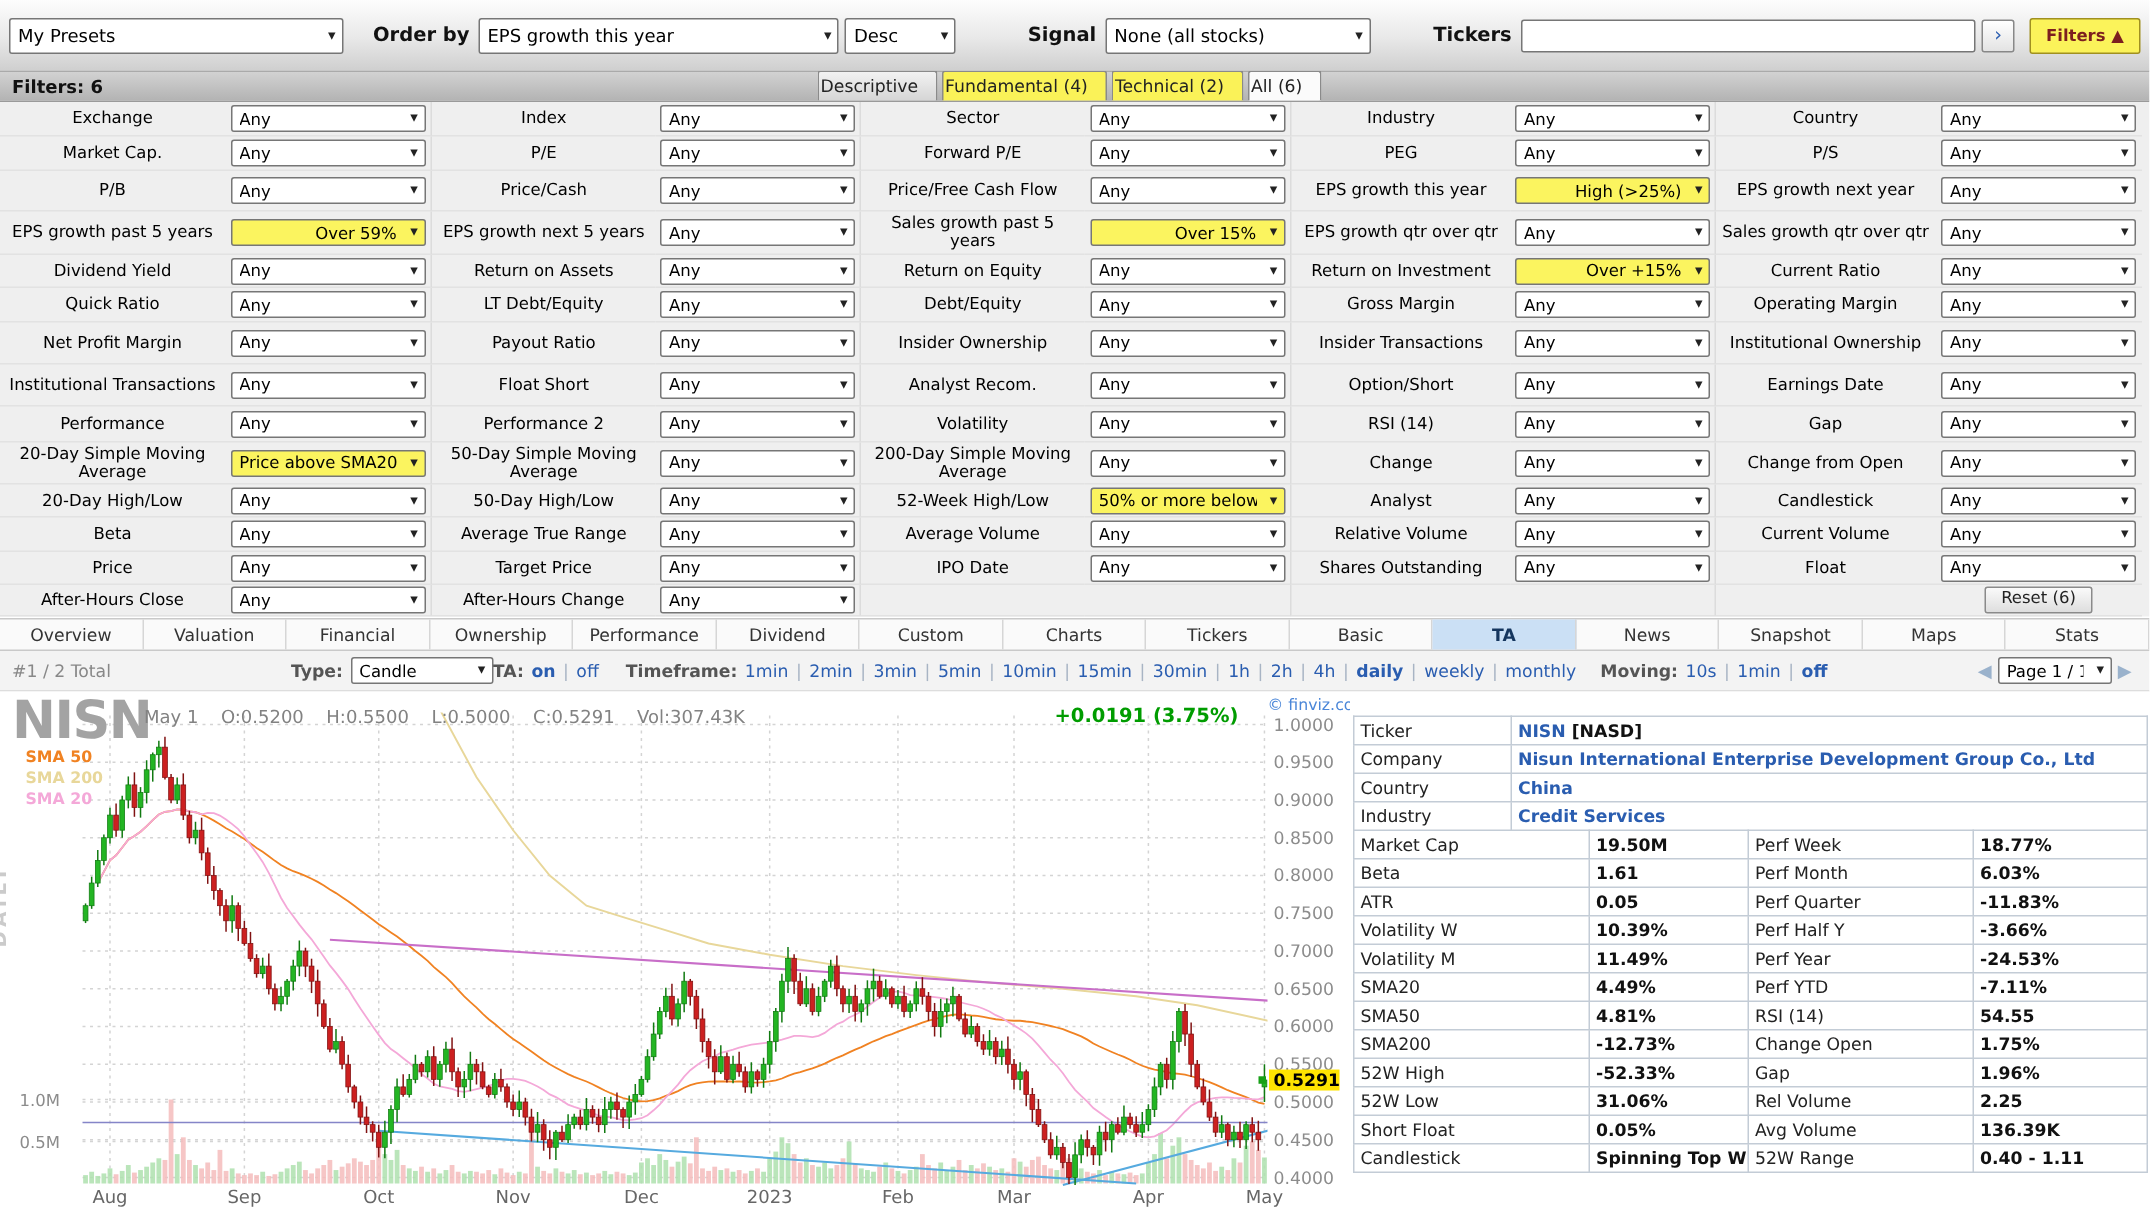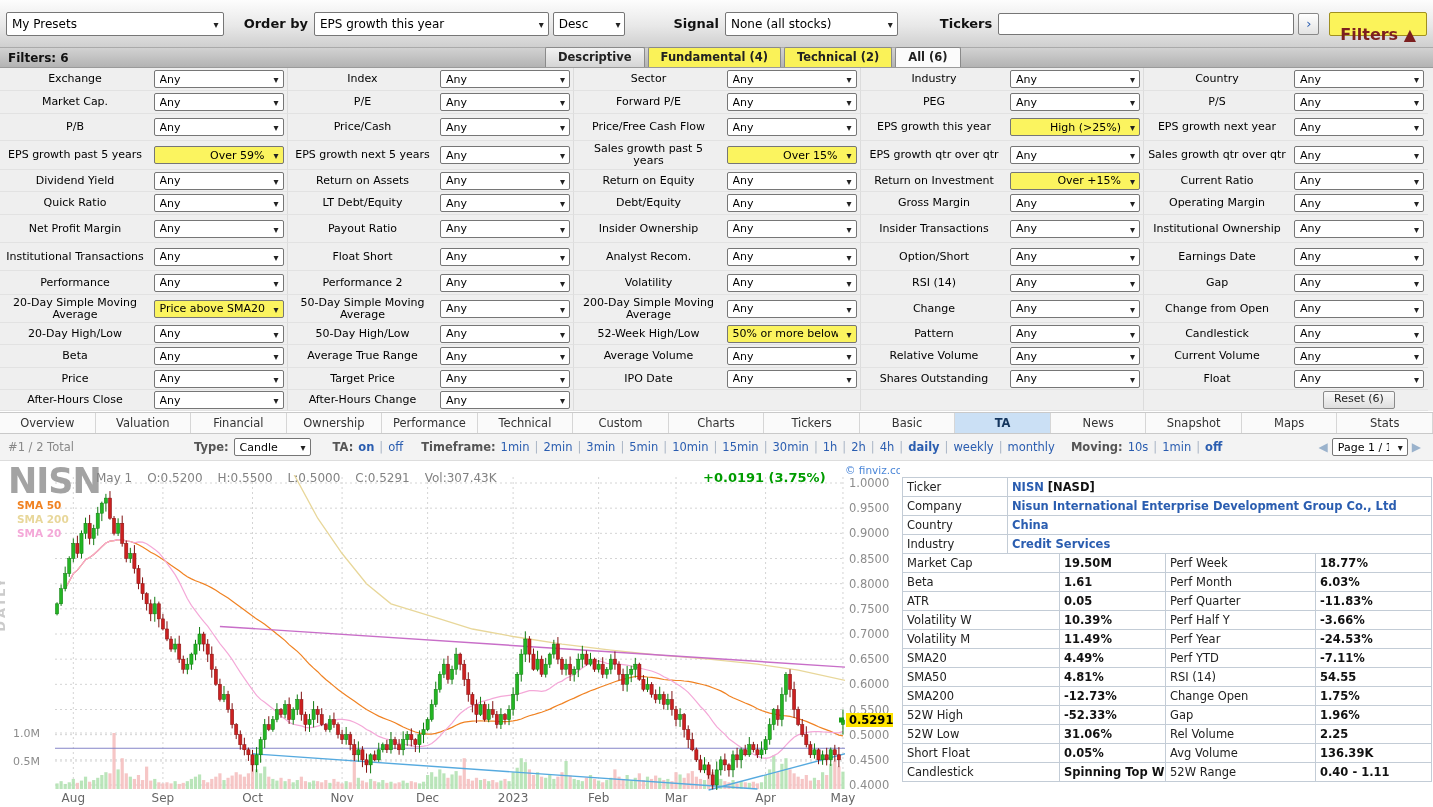--- a/index.html
+++ b/index.html
@@ -15,29 +15,29 @@
   .sel { position:relative; background:#fff; border:1px solid #767676; border-radius:2px;
     height:24px; display:flex; align-items:center; padding:0 18px 0 5px; cursor:default; }
   .sel .val { white-space:nowrap; overflow:hidden; font-size:12px; color:#000; width:100%; }
   .sel .arr { position:absolute; right:4px; top:50%; transform:translateY(-50%); font-size:10px; color:#222; }
   .sel.small { height:18px; }
   .sel.small .val { font-size:11px; }
   .sel.hl { background:#fbf45f;text-align:right; }
   #tickers-input { height:22px; border:1px solid #767676; border-radius:2px; width:310px; padding:0 4px; font-size:12px; font-family:inherit; }
   #go-btn { height:22px; width:22px; border:1px solid #888; background:linear-gradient(#fff,#e3e3e3);
     border-radius:2px; color:#2a5db0; font-size:13px; text-align:center; line-height:20px; cursor:pointer; }
-  #filters-btn { height:24px; padding:11px 10px; border:1px solid #a09020; background:#fbf35a;
-    border-radius:2px; color:#7c1f1f; font-weight:bold; font-size:16px; line-height:22px; cursor:pointer; white-space:nowrap; }
+  #filters-btn { height:24px; padding:0 10px; border:1px solid #a09020; background:#fbf35a;
+    border-radius:2px; color:#7c1f1f; font-weight:bold; font-size:11px; line-height:22px; cursor:pointer; white-space:nowrap; }
 
   
   #filtersbar { position:absolute; left:0; top:48px; width:1433px; height:20px;
     background:linear-gradient(#d2d2d2,#b3b3b3); border-bottom:1px solid #9a9a9a; }
   #filters-count { position:absolute; left:8px; top:3px; font-weight:bold; font-size:12px; color:#111; }
   #ftabs { position:absolute; left:545px; bottom:0; display:flex; }
-  .ftab { height:20px; padding:2px 12px 0 12px; margin-right:3px; font-weight:bold; font-size:11.5px; color:#222;
+  .ftab { height:20px; padding:2px 12px 0 1px; margin-right:3px; font-weight:normal; font-size:11.5px; color:#222;
     border:1px solid #8a8a8a; border-bottom:none; border-radius:2px 2px 0 0;
     background:linear-gradient(#f2f2f2,#d5d5d5); cursor:pointer; white-space:nowrap; }
   .ftab.hl { background:#faf258; }
   .ftab.active { background:#fbfbfb; }
 
   
   #filtergrid { position:absolute; left:0; top:68px; width:1433px; height:343px; background:#efefef;
     display:grid; grid-template-columns:150px 137px 150px 136px 150px 137px 147px 136px 147px 138px; }
   .fcell { display:flex; align-items:center; justify-content:center; border-bottom:1px solid #e2e2e2; }
   .flabel { text-align:center; line-height:12px; color:#000; font-size:11px; padding:0 4px; }
@@ -600,21 +600,21 @@
       <div class="fcell lab">
         <div class="flabel">52-Week High/Low</div>
       </div>
       <div class="fcell">
         <div class="sel small hl">
           <span class="val">50% or more below High</span>
           <span class="arr">▾</span>
         </div>
       </div>
       <div class="fcell lab">
-        <div class="flabel">Pattern</div>
+        <div class="flabel">Analyst</div>
       </div>
       <div class="fcell">
         <div class="sel small">
           <span class="val">Any</span>
           <span class="arr">▾</span>
         </div>
       </div>
       <div class="fcell lab">
         <div class="flabel">Candlestick</div>
       </div>
@@ -741,36 +741,36 @@
         <div id="reset-btn">Reset (6)</div>
       </div>
     </div>
 
   <div id="navtabs">
       <div class="ntab">Overview</div>
       <div class="ntab">Valuation</div>
       <div class="ntab">Financial</div>
       <div class="ntab">Ownership</div>
       <div class="ntab">Performance</div>
-      <div class="ntab">Technical</div>
+      <div class="ntab">Dividend</div>
       <div class="ntab">Custom</div>
       <div class="ntab">Charts</div>
       <div class="ntab">Tickers</div>
       <div class="ntab">Basic</div>
       <div class="ntab active">TA</div>
       <div class="ntab">News</div>
       <div class="ntab">Snapshot</div>
       <div class="ntab">Maps</div>
       <div class="ntab">Stats</div>
     </div>
 
   <div id="charttoolbar">
     <span class="muted" style="margin-right:120px">#1 / 2 Total</span>
     <span class="tlabel">Type:</span>
-    <div class="sel small" style="width:77px;margin-right:22px">
+    <div class="sel small" style="width:95px;">
       <span class="val">Candle</span>
       <span class="arr">▾</span>
     </div>
     <span class="tlabel">TA:</span>
     <span id="ta-options"><span class="link active">on</span><span class="sep">|</span><span class="link">off</span></span>
     <span class="tlabel" style="margin-left:18px">Timeframe:</span>
     <span id="tf-options"><span class="link">1min</span><span class="sep">|</span><span class="link">2min</span><span class="sep">|</span><span class="link">3min</span><span class="sep">|</span><span class="link">5min</span><span class="sep">|</span><span class="link">10min</span><span class="sep">|</span><span class="link">15min</span><span class="sep">|</span><span class="link">30min</span><span class="sep">|</span><span class="link">1h</span><span class="sep">|</span><span class="link">2h</span><span class="sep">|</span><span class="link">4h</span><span class="sep">|</span><span class="link active">daily</span><span class="sep">|</span><span class="link">weekly</span><span class="sep">|</span><span class="link">monthly</span></span>
     <span class="tlabel" style="margin-left:16px">Moving:</span>
     <span id="rf-options"><span class="link">10s</span><span class="sep">|</span><span class="link">1min</span><span class="sep">|</span><span class="link active">off</span></span>
     <div id="pager">

